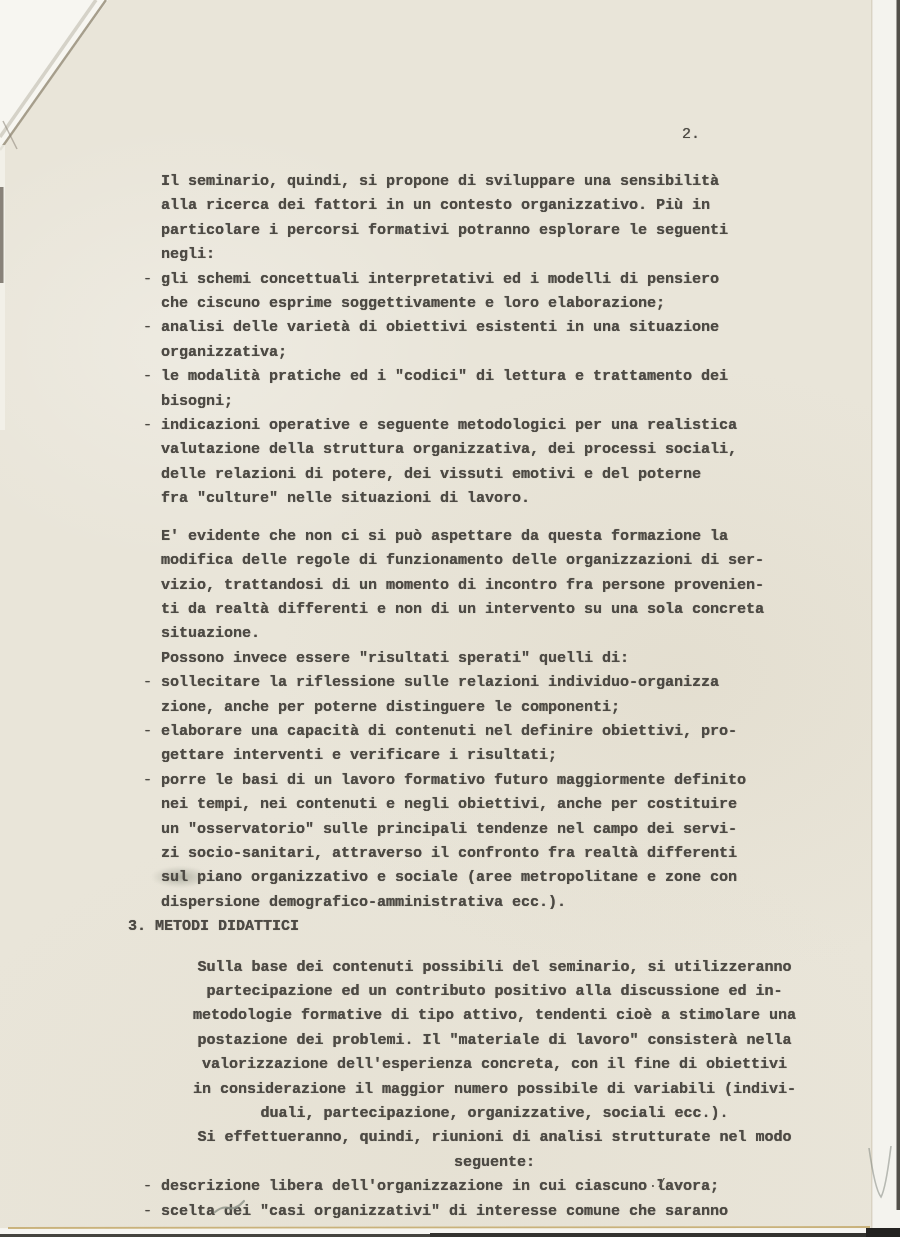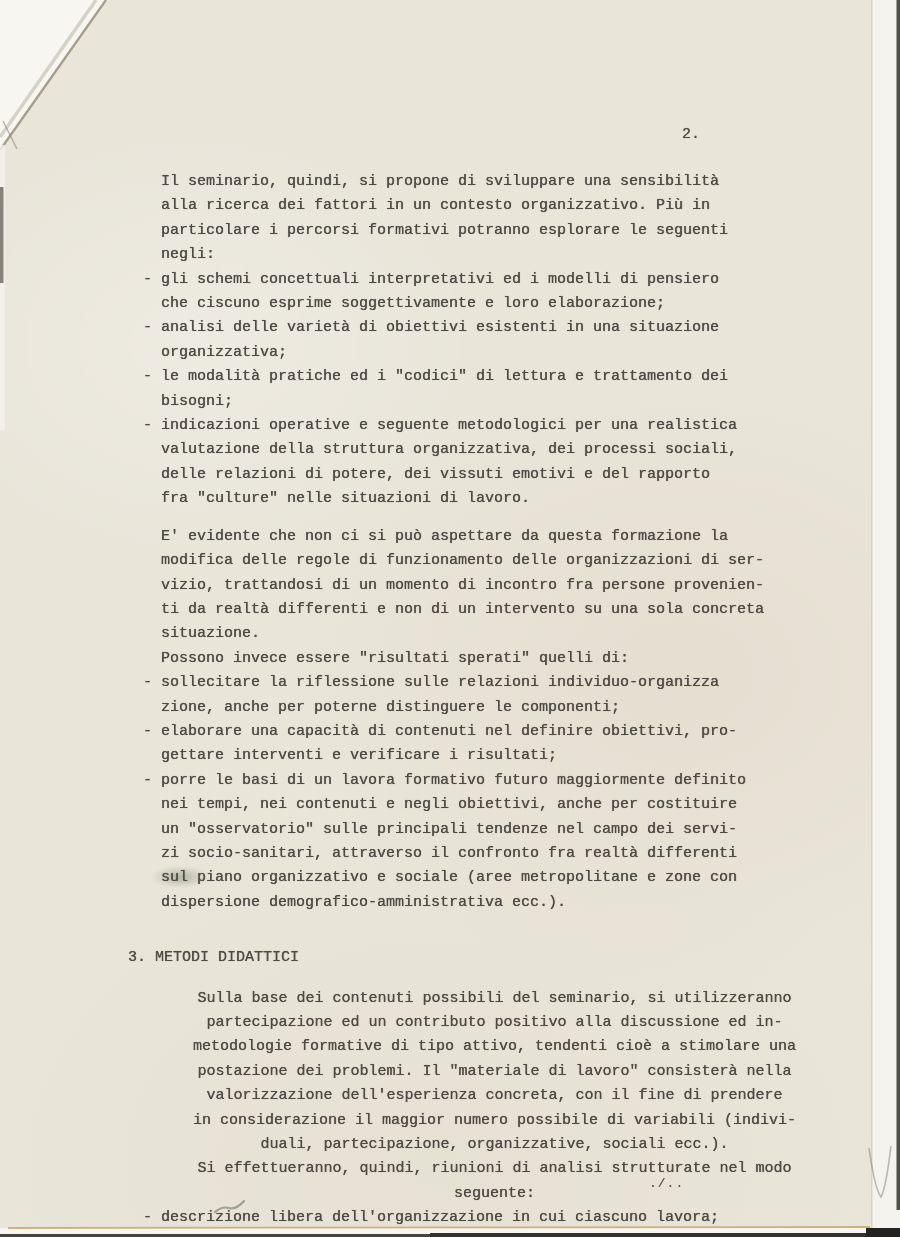--- a/index.html
+++ b/index.html
@@ -19,27 +19,27 @@
   .fold{
     position:absolute;left:0;top:0;width:108px;height:150px;
     background:#f7f6f1;
     clip-path:polygon(0 0,100% 0,0 100%);
   }
   .content{
     position:absolute;left:128px;top:0;width:700px;
     font-size:15px;line-height:24.4px;color:#4d4a44;
     text-shadow:0 0 0.7px rgba(77,74,68,0.75), 0.3px 0.3px 0.4px rgba(77,74,68,0.35);
   }
-  .line{white-space:pre;min-height:24.4px;}
+  .line{white-space:pre;min-height:24.4px;font-weight:bold;}
   .para{margin-left:33px;}
   .bullet{margin-left:15px;padding-left:18px;position:relative;}
   .bullet .dash{position:absolute;left:0;top:0;}
   .p-intro{margin-top:170px;}
   .p-expect{margin-top:13px;}
-  .heading{margin-top:31px;margin-left:0;}
+  .heading{margin-left:0;}
   .p-methods{margin-top:16px;text-align:center;}
   .page-number{position:absolute;left:682px;top:126px;font-size:15px;color:#4d4a44;
     text-shadow:0 0 0.7px rgba(77,74,68,0.75);}
   .cont-mark{position:absolute;left:649px;top:1176px;font-size:13px;color:#5a564e;letter-spacing:1px;
     text-shadow:0 0 0.6px rgba(90,86,78,0.6);}
   .smudge{
     position:absolute;left:151px;top:866px;width:58px;height:22px;
     background:radial-gradient(ellipse at center, rgba(104,110,94,0.42), rgba(104,110,94,0) 70%);
     filter:blur(1px);
   }
@@ -84,21 +84,21 @@
       <div>
           <div class="line">le modalità pratiche ed i "codici" di lettura e trattamento dei</div>
           <div class="line">bisogni;</div>
         </div>
     </div>
     <div class="bullet">
       <span class="dash">-</span>
       <div>
           <div class="line">indicazioni operative e seguente metodologici per una realistica</div>
           <div class="line">valutazione della struttura organizzativa, dei processi sociali,</div>
-          <div class="line">delle relazioni di potere, dei vissuti emotivi e del rapporto</div>
+          <div class="line">delle relazioni di potere, dei vissuti emotivi e del poterne</div>
           <div class="line">fra "culture" nelle situazioni di lavoro.</div>
         </div>
     </div>
 
     <div class="para p-expect">
         <div class="line">E' evidente che non ci si può aspettare da questa formazione la</div>
         <div class="line">modifica delle regole di funzionamento delle organizzazioni di ser-</div>
         <div class="line">vizio, trattandosi di un momento di incontro fra persone provenien-</div>
         <div class="line">ti da realtà differenti e non di un intervento su una sola concreta</div>
         <div class="line">situazione.</div>
@@ -115,37 +115,37 @@
     <div class="bullet">
       <span class="dash">-</span>
       <div>
           <div class="line">elaborare una capacità di contenuti nel definire obiettivi, pro-</div>
           <div class="line">gettare interventi e verificare i risultati;</div>
         </div>
     </div>
     <div class="bullet">
       <span class="dash">-</span>
       <div>
-          <div class="line">porre le basi di un lavora formativo futuro maggiormente definito</div>
+          <div class="line">porre le basi di un lavoro formativo futuro maggiormente definito</div>
           <div class="line">nei tempi, nei contenuti e negli obiettivi, anche per costituire</div>
           <div class="line">un "osservatorio" sulle principali tendenze nel campo dei servi-</div>
           <div class="line">zi socio-sanitari, attraverso il confronto fra realtà differenti</div>
           <div class="line">sul piano organizzativo e sociale (aree metropolitane e zone con</div>
           <div class="line">dispersione demografico-amministrativa ecc.).</div>
         </div>
     </div>
 
     <div class="line heading">3. METODI DIDATTICI</div>
 
     <div class="para p-methods">
         <div class="line">Sulla base dei contenuti possibili del seminario, si utilizzeranno</div>
         <div class="line">partecipazione ed un contributo positivo alla discussione ed in-</div>
         <div class="line">metodologie formative di tipo attivo, tendenti cioè a stimolare una</div>
         <div class="line">postazione dei problemi. Il "materiale di lavoro" consisterà nella</div>
-        <div class="line">valorizzazione dell'esperienza concreta, con il fine di prendere</div>
+        <div class="line">valorizzazione dell'esperienza concreta, con il fine di obiettivi</div>
         <div class="line">in considerazione il maggior numero possibile di variabili (indivi-</div>
         <div class="line">duali, partecipazione, organizzative, sociali ecc.).</div>
         <div class="line">Si effettueranno, quindi, riunioni di analisi strutturate nel modo</div>
         <div class="line">seguente:</div>
       </div>
 
     <div class="bullet">
       <span class="dash">-</span>
       <div>
           <div class="line">descrizione libera dell'organizzazione in cui ciascuno lavora;</div>

